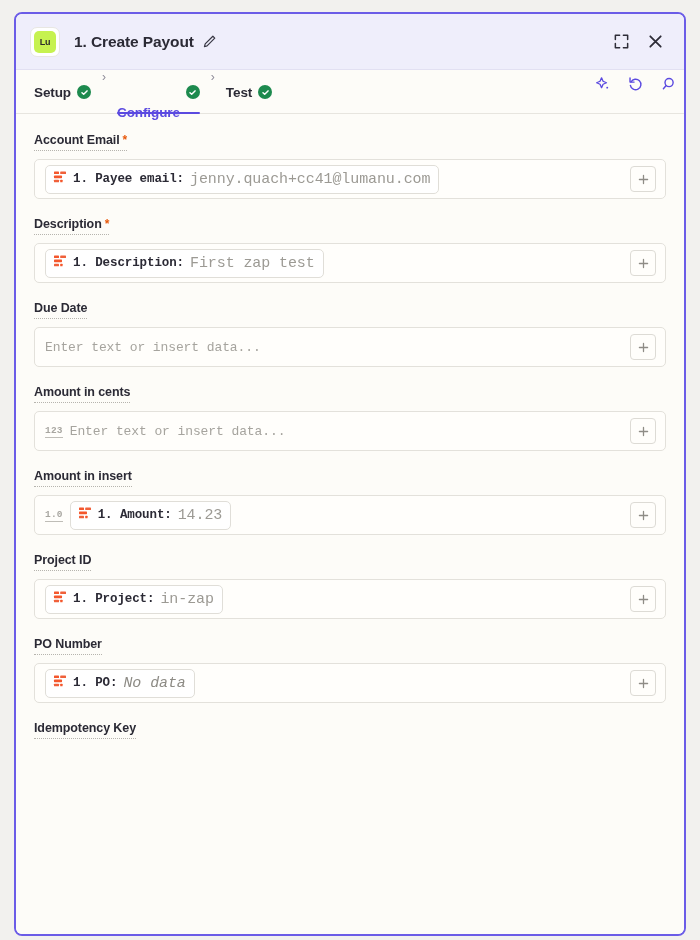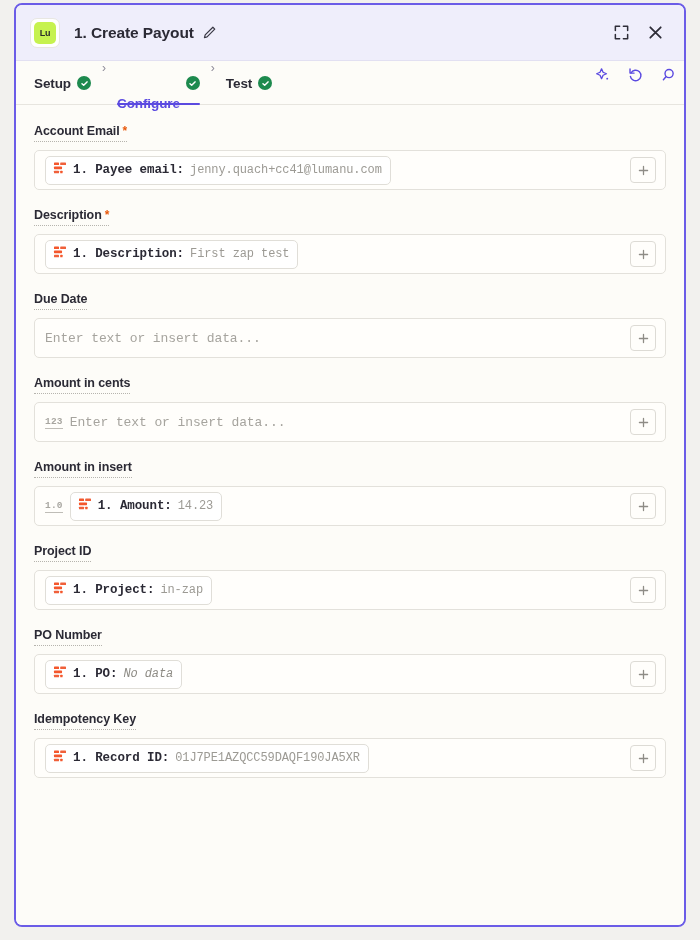--- a/index.html
+++ b/index.html
@@ -13,21 +13,21 @@
   #root {
     position: relative;
     width: 700px; height: 940px;
     background: #f2f1ee;
     overflow: hidden;
   }
 
   
   .card {
     position: absolute;
-    left: 14px; top: 3px;
+    left: 14px; top: 12px;
     width: 672px; height: 924px;
     border: 2px solid #6b5ce7;
     border-radius: 8px;
     background: #fdfcf8;
     overflow: hidden;
     display: flex;
     flex-direction: column;
   }
 
   
@@ -216,21 +216,21 @@
   }
   .chip-icon { flex: none; display: block; }
   .chip-label {
     font-size: 12.5px;
     font-weight: bold;
     color: #2b2a35;
     white-space: nowrap;
     letter-spacing: -0.1px;
   }
   .chip-value {
-    font-size: 12px;
+    font-size: 15px;
     color: #9c9a94;
     white-space: nowrap;
     letter-spacing: -0.1px;
     overflow: hidden;
     text-overflow: ellipsis;
   }
   .chip-value.nodata { font-style: italic; color: #8d8b85; }
 
   .plus-btn {
     width: 34px;
@@ -558,41 +558,17 @@
                 </svg>
             </div>
           </div>
         </div>
       </div>
 
       <div class="field">
         <div class="field-label">
           <span>Idempotency Key</span>
         </div>
-        <div class="input-shell">
-          <div class="input-area">
-            <span class="chip">
-              <span class="chip-icon">
-                <svg width="14" height="14" viewBox="0 0 14 14">
-                  <rect x="1" y="1.5" width="5" height="2.6" rx="0.6" fill="#f4572c"></rect>
-                  <rect x="7.2" y="1.5" width="5.8" height="2.6" rx="0.6" fill="#f0603a"></rect>
-                  <rect x="1" y="5.6" width="8" height="2.6" rx="0.6" fill="#f4572c"></rect>
-                  <rect x="1" y="9.7" width="5" height="2.6" rx="0.6" fill="#f0603a"></rect>
-                  <rect x="7.2" y="9.7" width="2.4" height="2.6" rx="0.6" fill="#f4572c"></rect>
-                </svg>
-              </span>
-              <span class="chip-label">1. Record ID:</span>
-              <span class="chip-value">01J7PE1AZQCC59DAQF190JA5XR</span>
-            </span>
-          </div>
-          <div class="plus-btn">
-            <div class="plus-box">
-              <svg width="13" height="13" viewBox="0 0 14 14" fill="none" stroke="#8e8c86" stroke-width="1.4" stroke-linecap="round">
-                  <path d="M7 2.6v8.8M2.6 7h8.8"></path>
-                </svg>
-            </div>
-          </div>
-        </div>
       </div>
 
     </div>
   </div>
 </div>
 
 </body></html>

